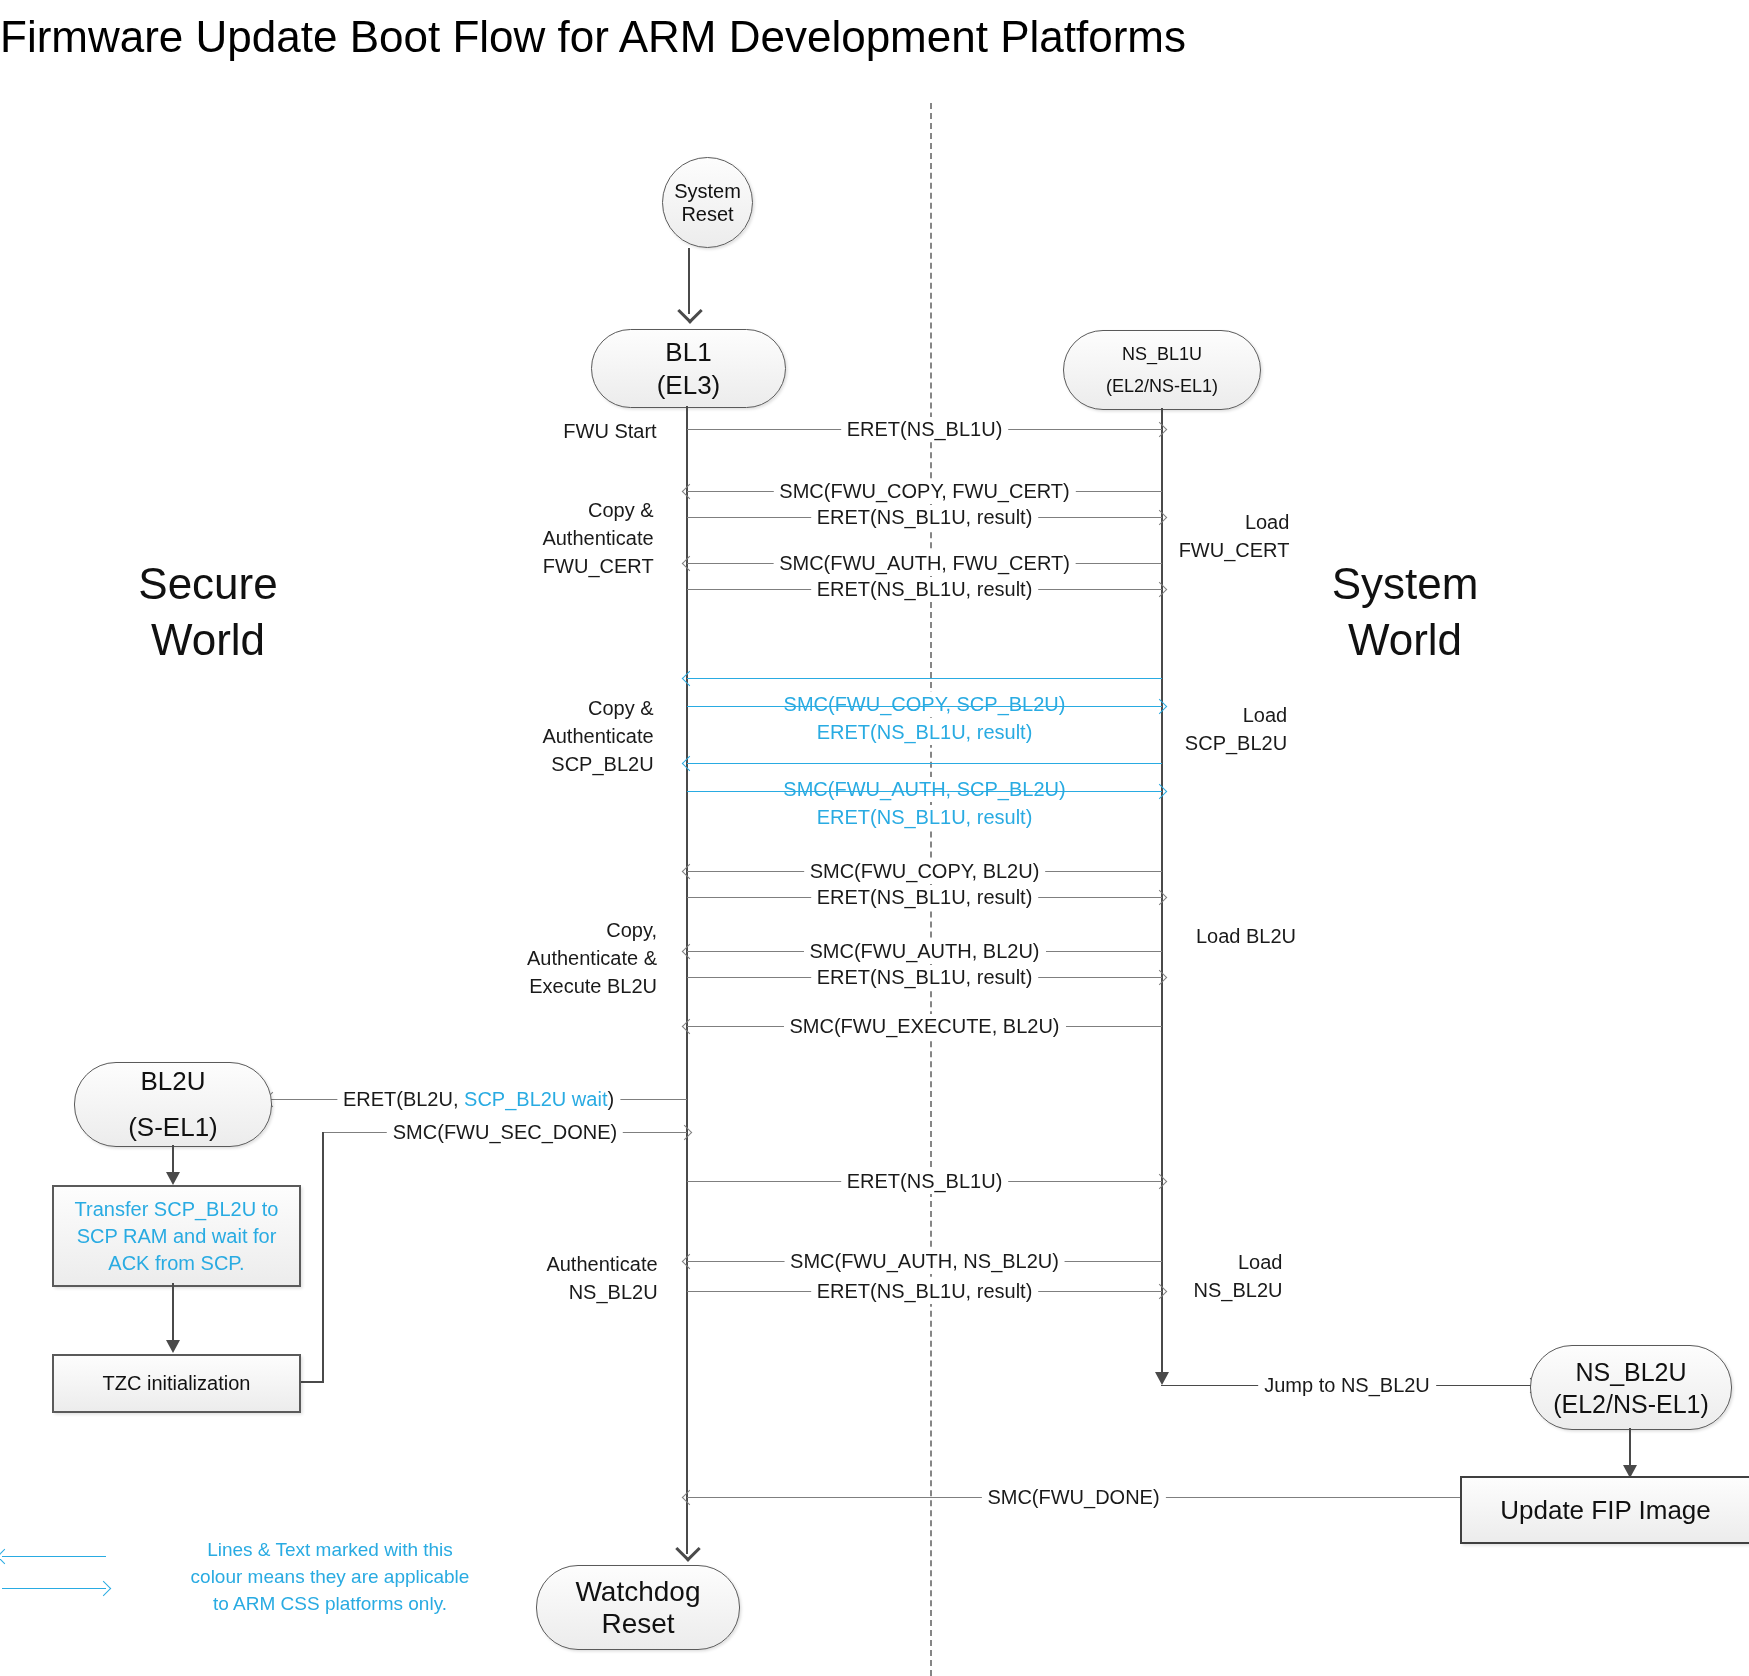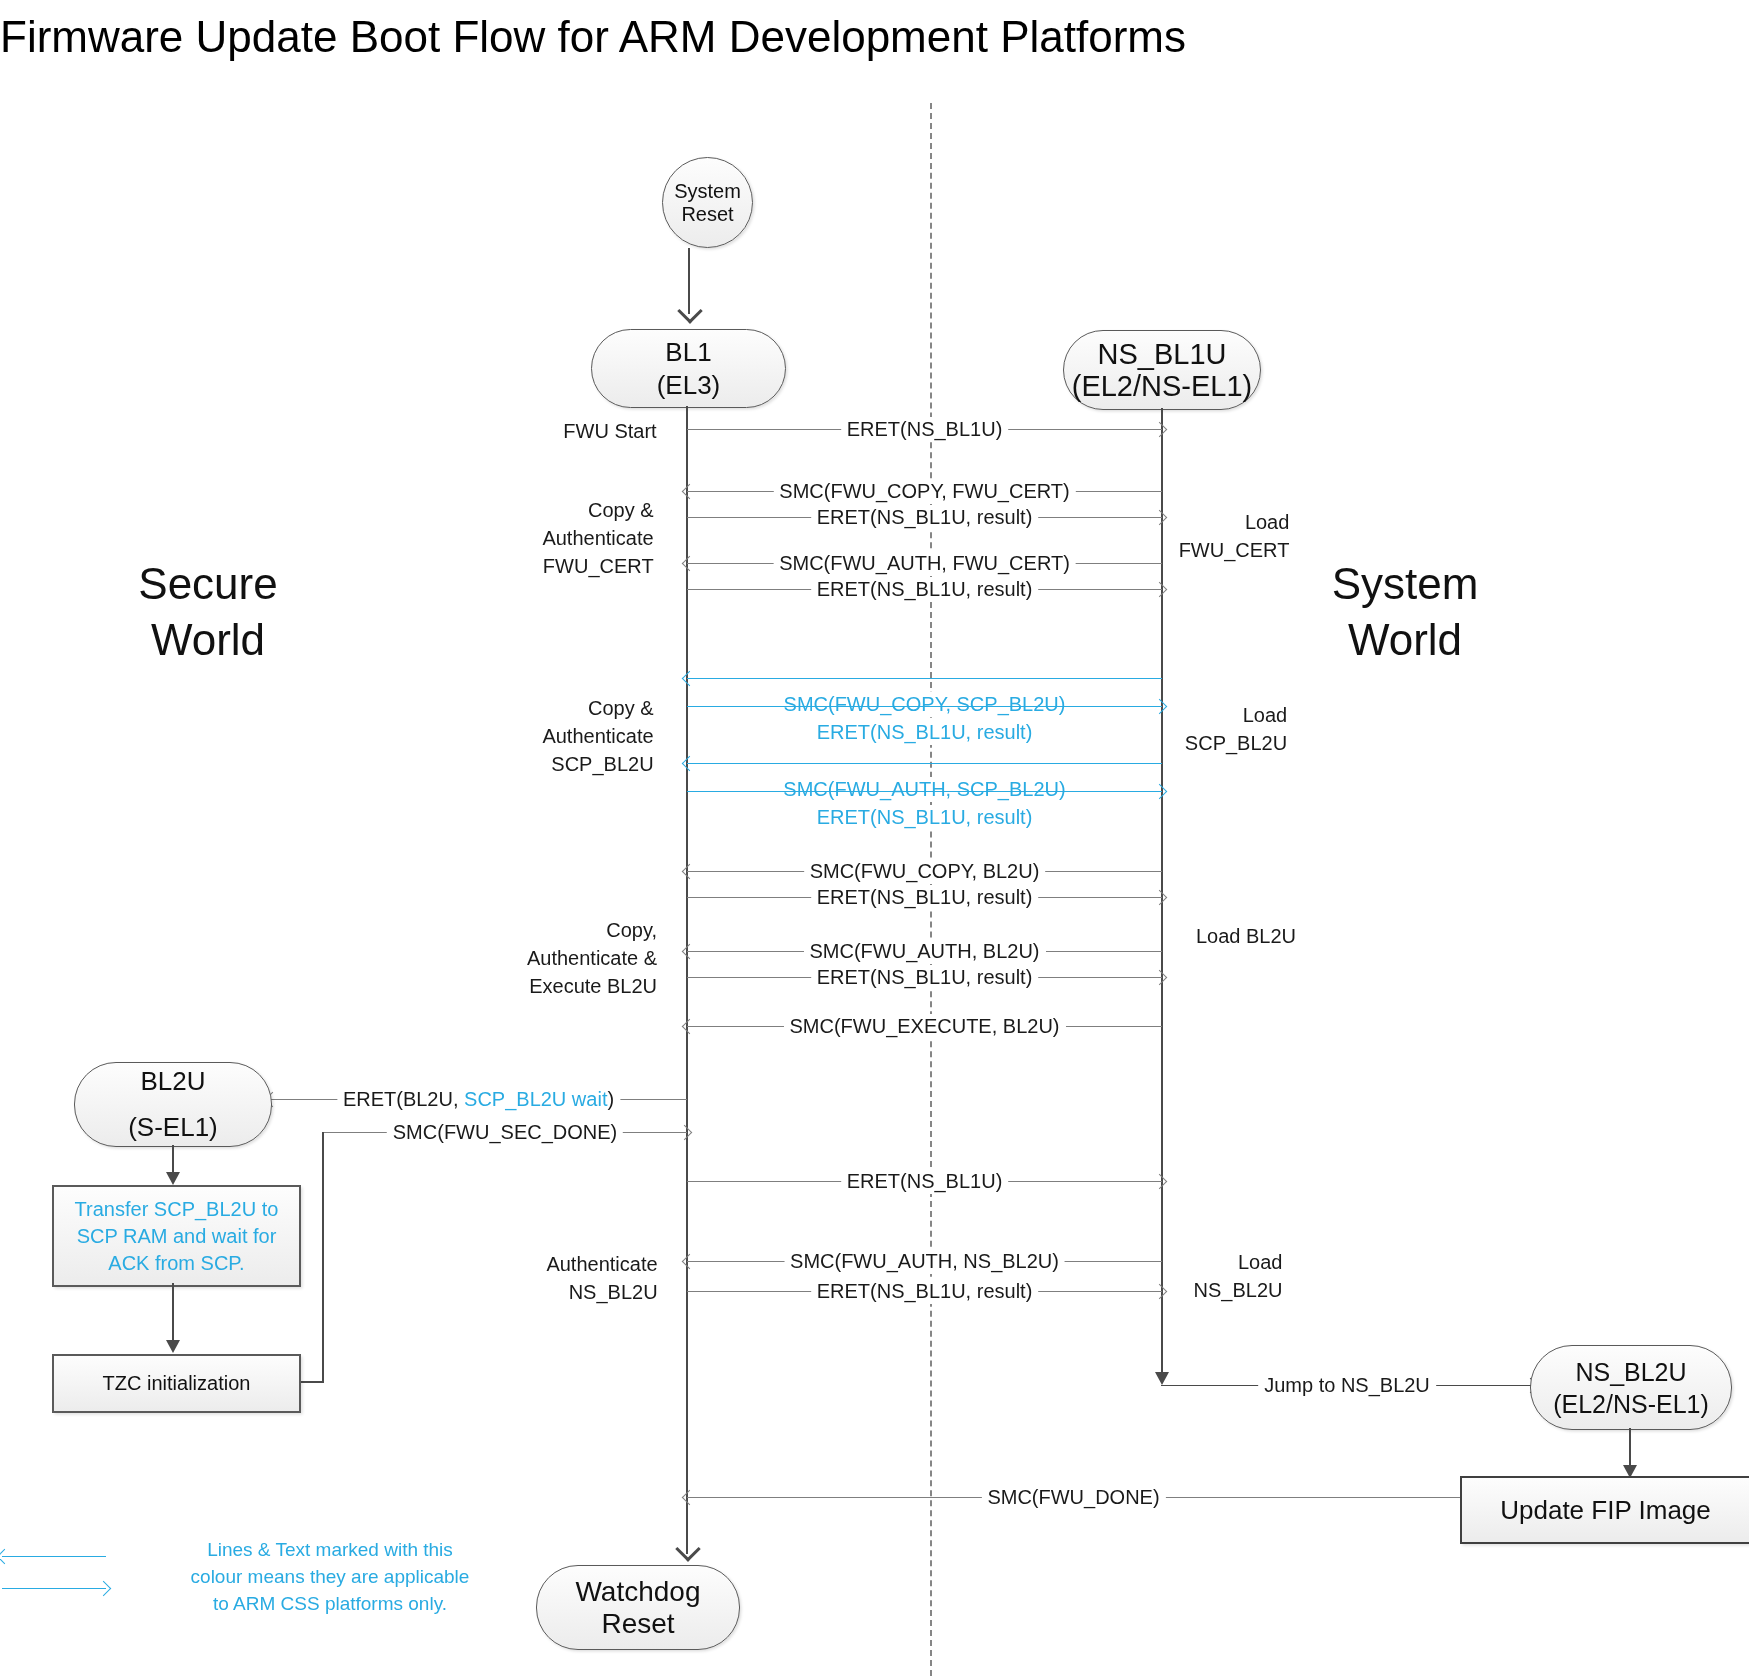--- a/index.html
+++ b/index.html
@@ -64,21 +64,21 @@
   <span class="l1">System</span>
   <span class="l2">Reset</span>
 </div>
 <div class="abs vline thick" style="left:688px;top:248px;height:66px;"></div>
 <i class="chev-big" style="left:681px;top:302px;"></i>
 
 <div class="node pill" style="left:591px;top:329px;width:193px;height:77px;font-size:26px;line-height:33px;">
   <span>BL1</span>
   <span>(EL3)</span>
 </div>
-<div class="node pill" style="left:1063px;top:330px;width:196px;height:78px;font-size:29px;line-height:32px;">
+<div class="node pill" style="left:1063px;top:330px;width:196px;height:78px;font-size:18px;line-height:32px;">
   <span>NS_BL1U</span>
   <span>(EL2/NS-EL1)</span>
 </div>
 
 <div class="abs vline" style="left:686px;top:406px;height:1148px;"></div>
 <i class="chev-big" style="left:679px;top:1540px;"></i>
 <div class="abs vline" style="left:1161px;top:408px;height:966px;"></div>
 <i class="tri" style="left:1155px;top:1372px;"></i>
 
 <div>

